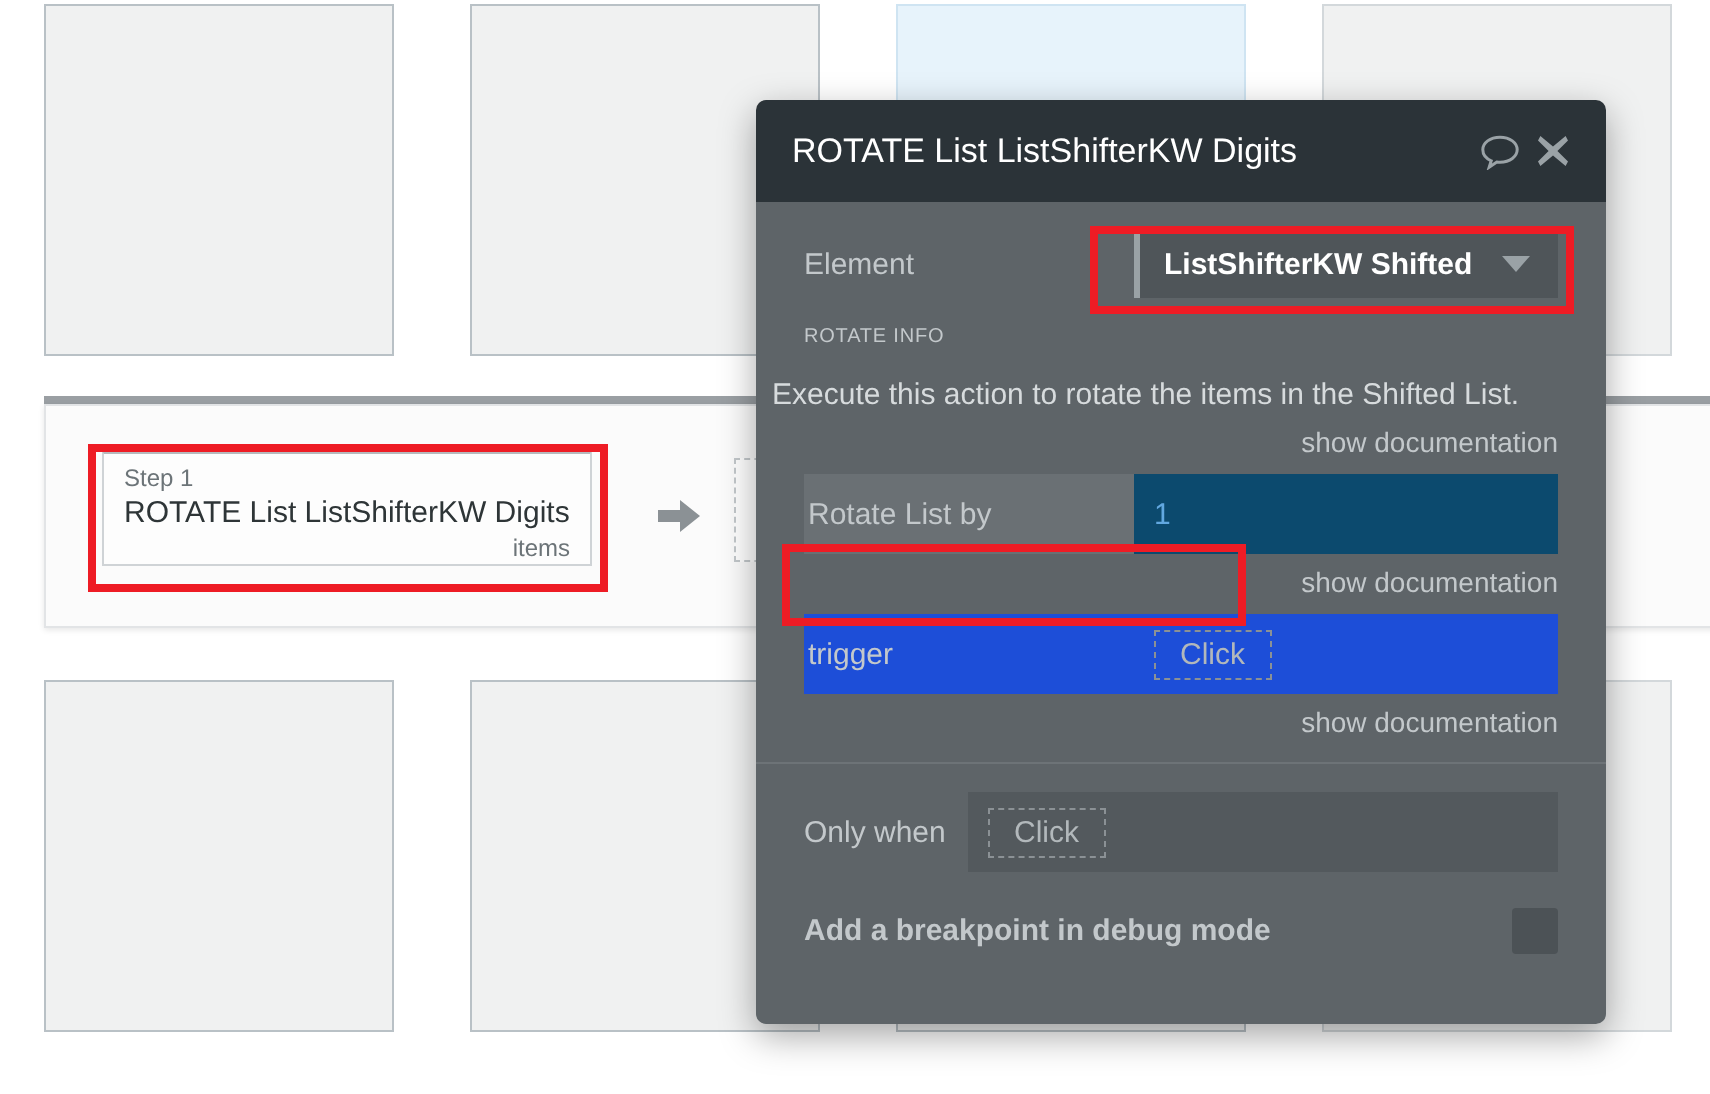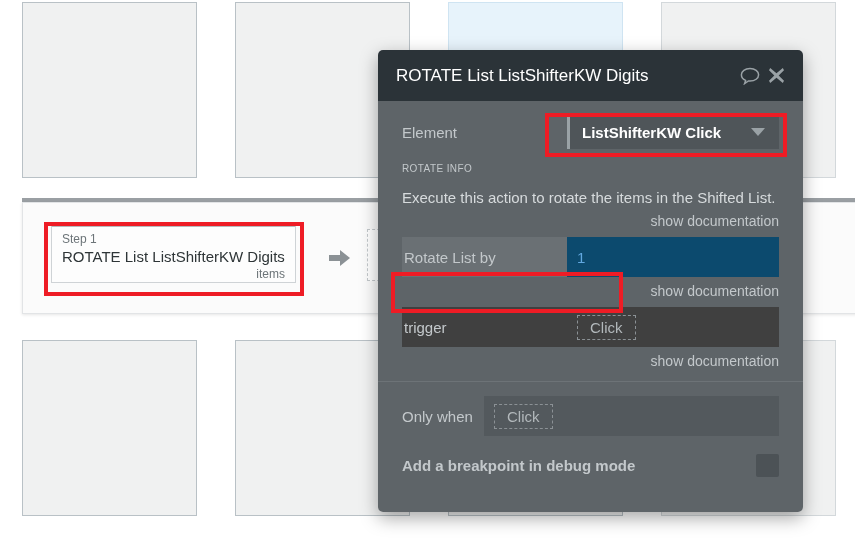--- a/index.html
+++ b/index.html
@@ -217,21 +217,21 @@
 
   .section-caption {
     padding: 0 24px;
     color: #c3c8cb;
     font-size: 10px;
     letter-spacing: .4px;
     margin-bottom: 12px;
   }
 
   .description {
-    padding: 0 24px;
+    padding: 0 8px;
     color: #d7dbdd;
     font-size: 15px;
     line-height: 23px;
   }
 
   .show-doc {
     color: #c3c8cb;
     font-size: 14px;
     text-align: right;
     padding: 0 24px;
@@ -264,21 +264,21 @@
     padding-left: 10px;
     color: #62a8e0;
     font-size: 15px;
   }
 
   .input-row {
     display: flex;
     align-items: center;
     height: 40px;
     margin: 0 24px;
-    background: #404040;
+    background: #1d4ed8;
   }
   .input-row .input-label {
     color: #c3c8cb;
     font-size: 15px;
     width: 165px;
     padding-left: 2px;
   }
   .input-row .input-ghost {
     flex: 1;
     height: 40px;
@@ -408,21 +408,21 @@
                  L2.2 16 L1 13.8 L6.3 8.5 L1 3.2 Z" fill="#9aa2a6"></path>
       </svg>
     </div>
   </div>
 
   <div id="dialog-body">
 
     <div class="row" id="element-row">
       <span class="row-label">Element</span>
       <div class="dropdown">
-        <span>ListShifterKW Click</span>
+        <span>ListShifterKW Shifted</span>
         <span class="caret"></span>
       </div>
     </div>
 
     <div class="section-caption">ROTATE INFO</div>
 
     <div class="description">Execute this action to rotate the items in the Shifted List.</div>
 
     <div class="show-doc">show documentation</div>
 

